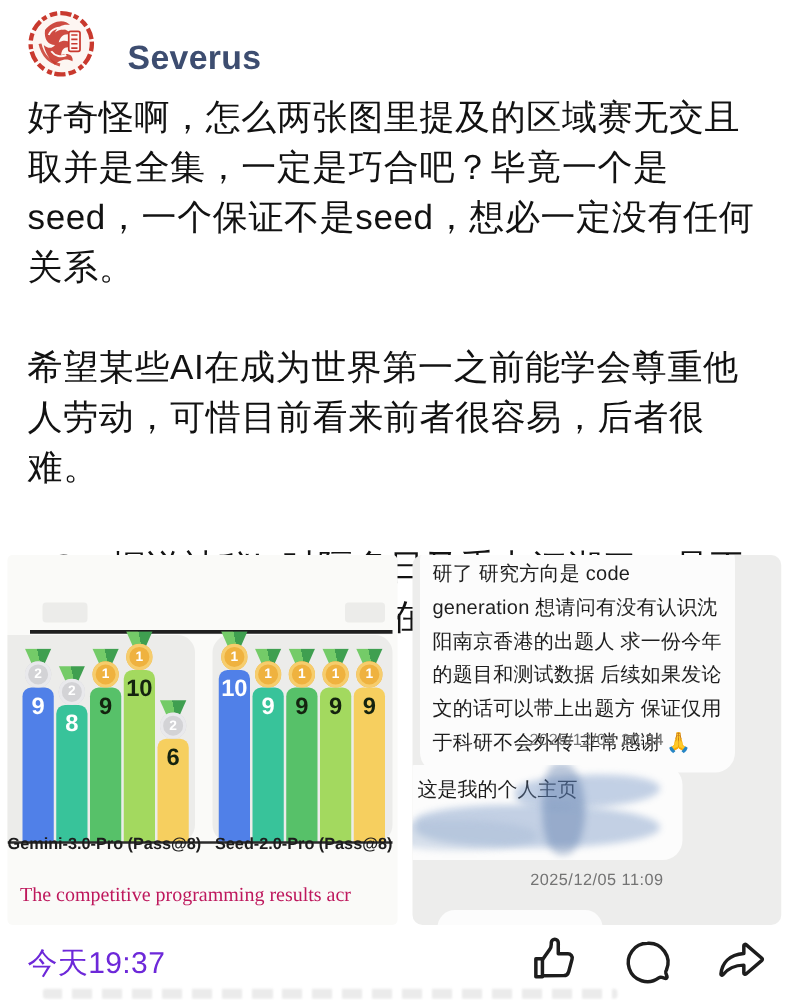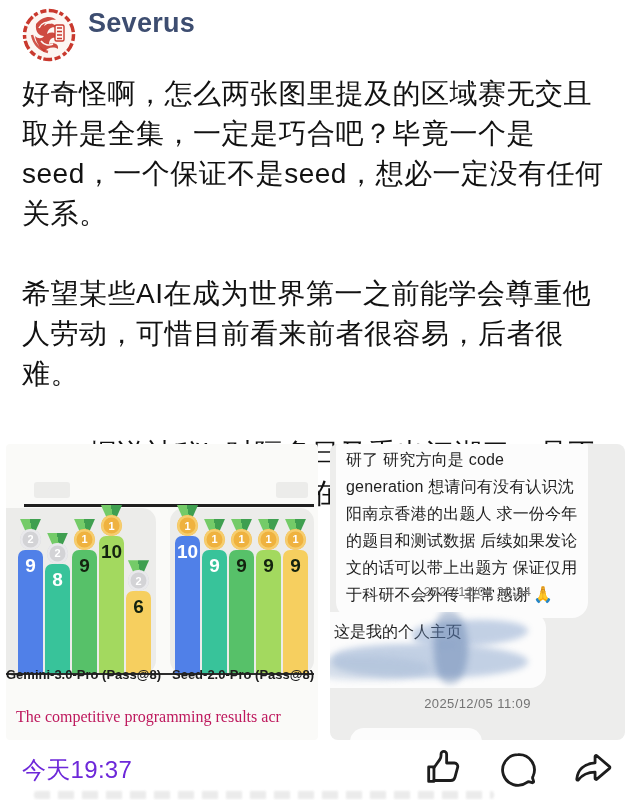--- a/index.html
+++ b/index.html
@@ -1,21 +1,21 @@
 <!DOCTYPE html>
 <html><head>
 <meta charset="utf-8">
 <style>
   * { margin:0; padding:0; box-sizing:border-box; }
   html,body { width:632px; height:800px; overflow:hidden; background:#ffffff;
     font-family:"Liberation Sans","DejaVu Sans",sans-serif; }
   .page { position:relative; width:632px; height:800px; background:#fff; }
 
   
-  .header { position:absolute; left:22px; top:8px; display:flex; align-items:flex-start; gap:12px; }
+  .header { position:absolute; left:22px; top:8px; display:flex; align-items:flex-end; gap:26px; }
   .avatar { width:54px; height:54px; border-radius:50%; overflow:hidden; background:#fff; }
   .author { font-size:27px; font-weight:600; color:#3d4d70; letter-spacing:.3px; }
 
   
   .post-text { position:absolute; left:22px; right:18px; top:74px; color:#121212; }
   .post-text p { font-size:28px; line-height:40px; letter-spacing:.5px; }
   .post-text p + p { margin-top:40px; }
 
   
   .media-row { position:absolute; left:6px; top:444px; display:flex; gap:12px; }

